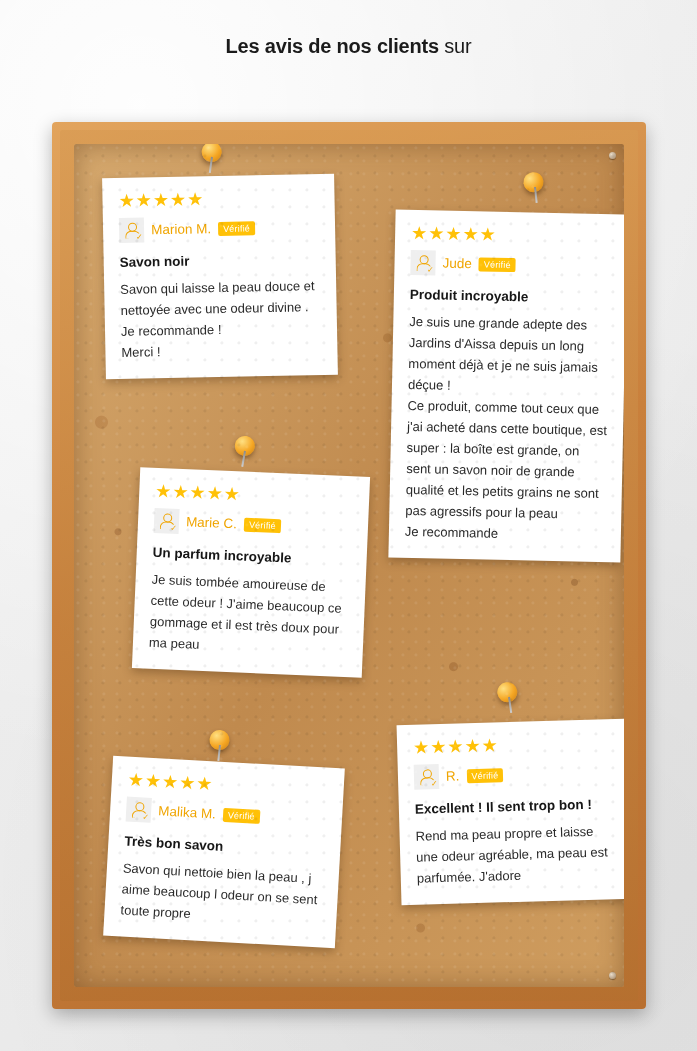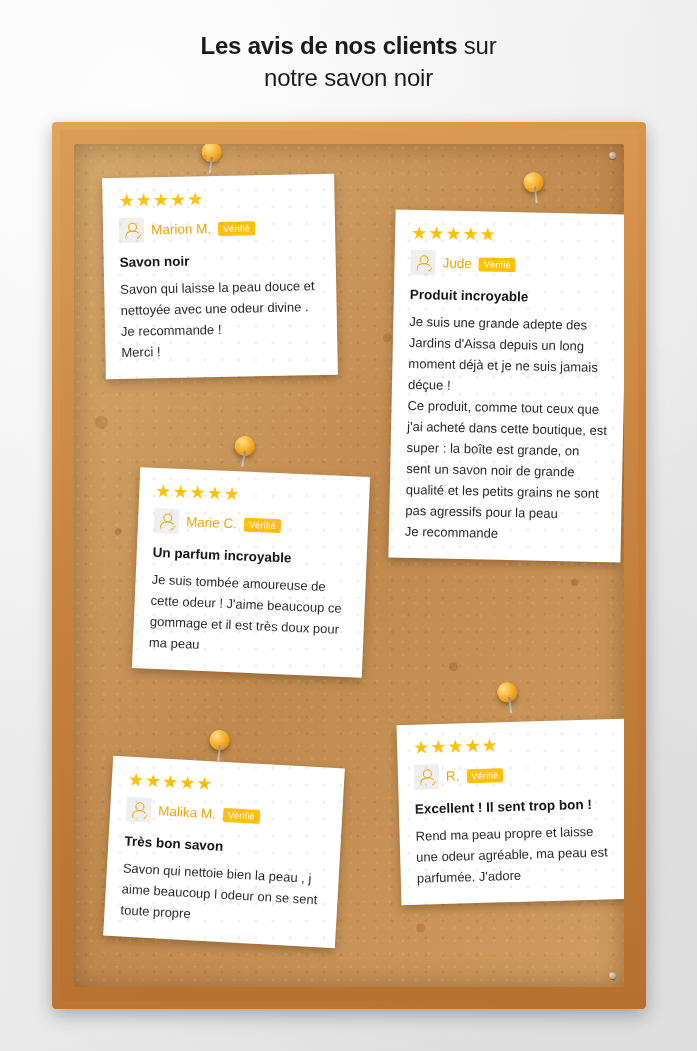--- a/index.html
+++ b/index.html
@@ -14,21 +14,21 @@
   .wall{
     position:absolute;inset:0;
     background:
       radial-gradient(circle at 20% 10%, rgba(255,255,255,.9), rgba(0,0,0,0) 60%),
       radial-gradient(circle at 80% 85%, rgba(0,0,0,.05), rgba(0,0,0,0) 55%),
       linear-gradient(135deg,#f4f4f4 0%,#ececec 40%,#e6e6e6 100%);
   }
   .heading{
     position:absolute;top:30px;left:0;width:100%;
     text-align:center;
-    font-size:24px;
+    font-size:20px;
     line-height:32px;
     color:#1b1b1b;
     letter-spacing:-0.2px;
   }
   .heading b{font-weight:bold;}
   .heading span.light{font-weight:normal;}
 
   
   .board{
     position:absolute;
@@ -150,21 +150,20 @@
   #pin3{left:424px;top:538px;transform:rotate(-8deg);}
   #pin4{left:135px;top:586px;transform:rotate(6deg);}
 </style>
 </head>
 <body>
 
 <div class="wall"></div>
 
 <div class="heading">
   <b>Les avis de nos clients</b><span class="light"> sur</span><br>
-  <span class="light">notre savon noir</span>
 </div>
 
 <div class="board">
   <div class="cork">
 
     <div class="screw" style="right:8px;top:8px;"></div>
     <div class="screw" style="right:8px;bottom:8px;"></div>
 
     <div class="card" id="card0">
       <div class="stars">★★★★★</div>

